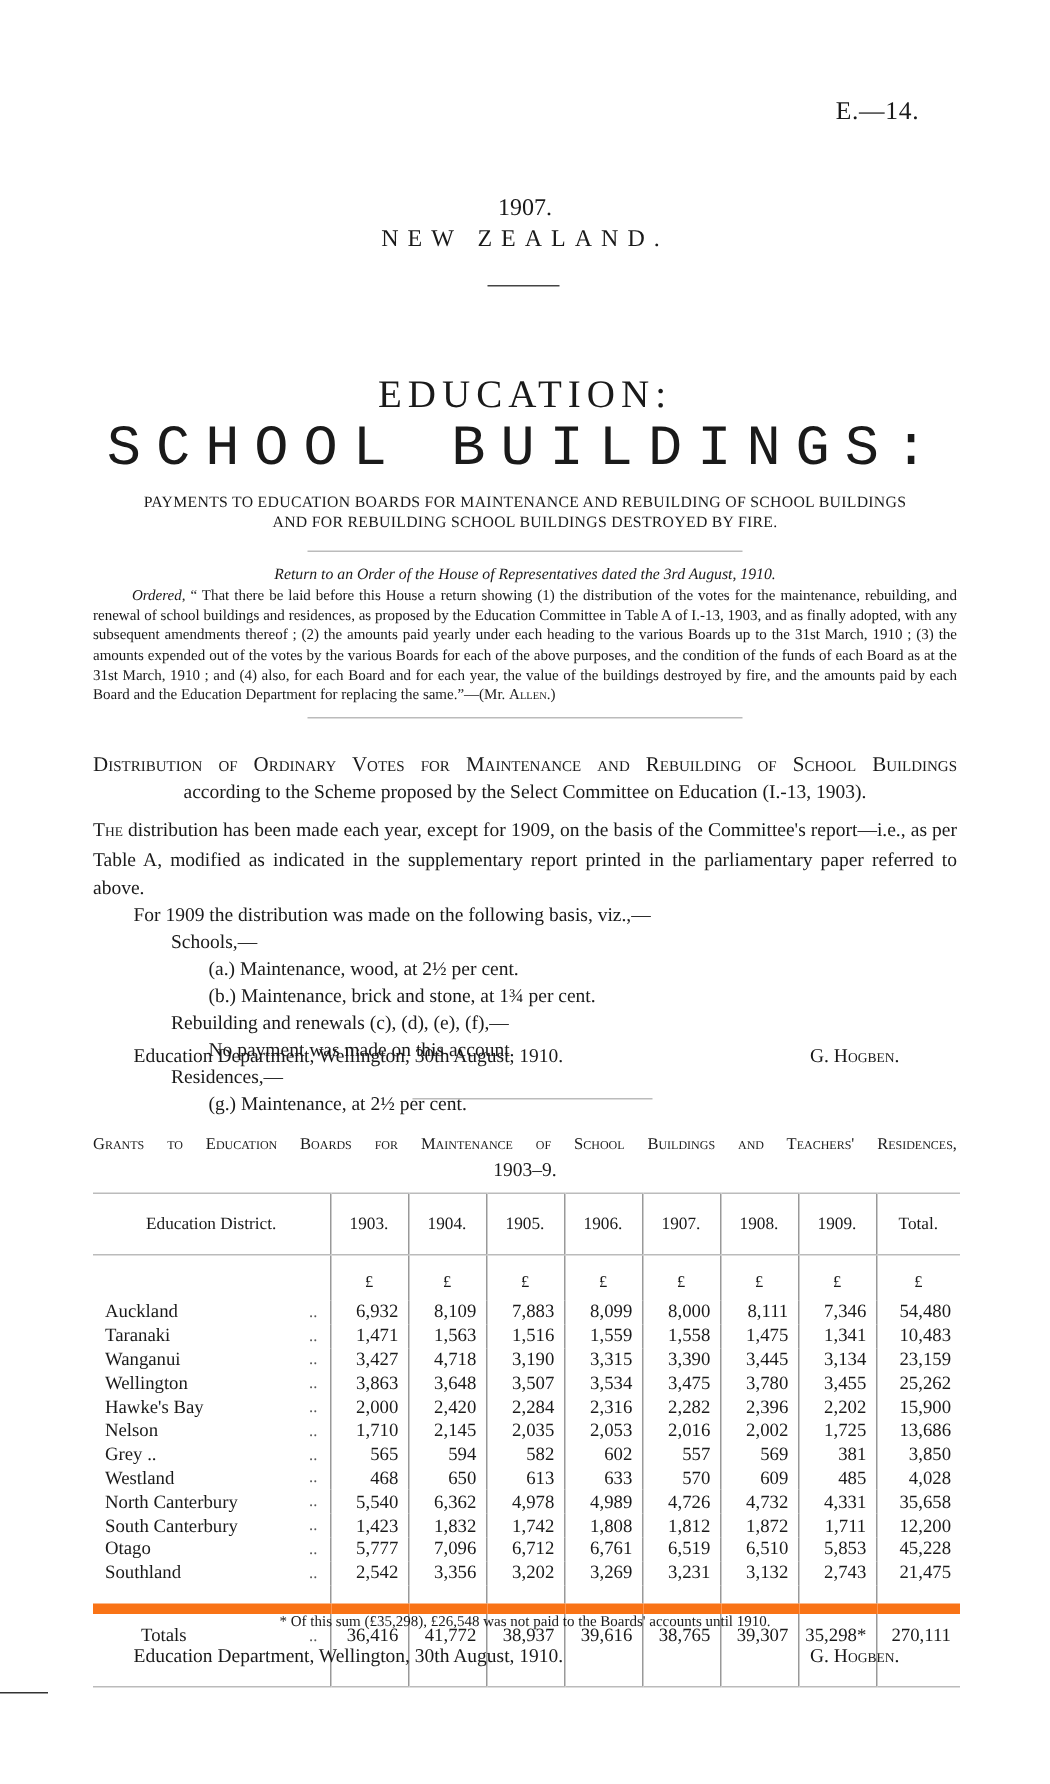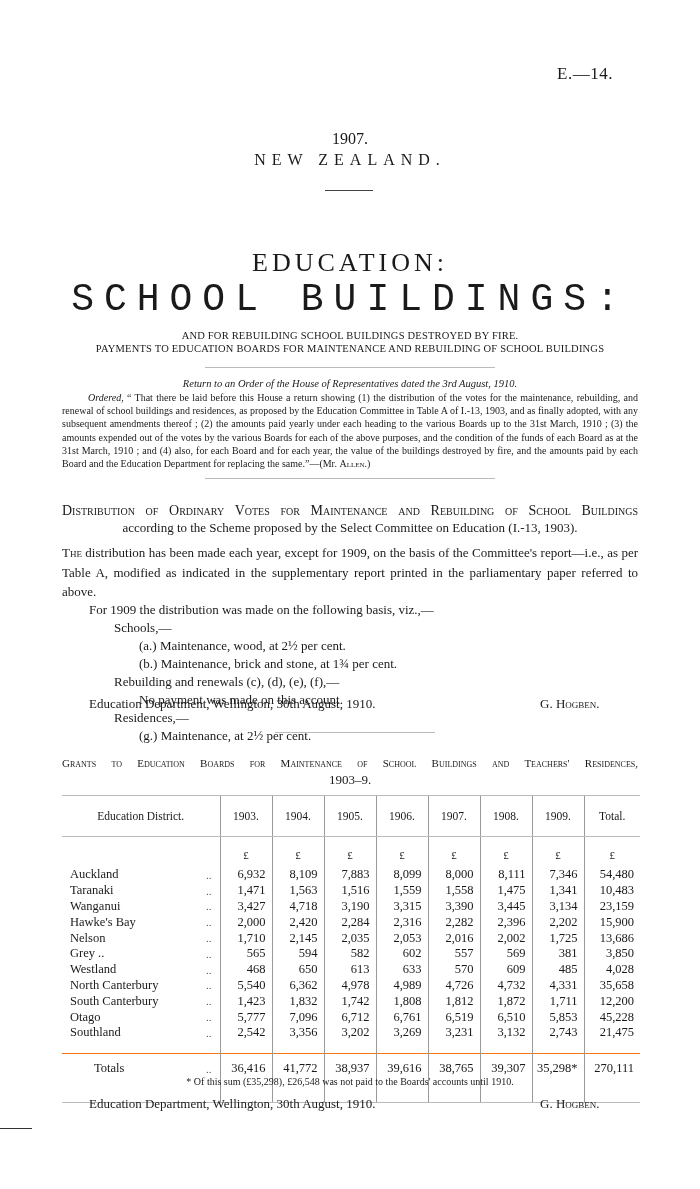--- a/index.html
+++ b/index.html
@@ -31,38 +31,38 @@
   .grants-head2 { top: 772px; left: 0; width: 700px; text-align: center; font-size: 13px; }
   table.grants { position: absolute; top: 795px; left: 62px; width: 578px; border-collapse: collapse; font-size: 12.5px; }
   table.grants td, table.grants th { padding: 0; font-weight: normal; }
   table.grants th { height: 40px; border-top: 1px solid #bbb; border-bottom: 1px solid #bbb; font-size: 11.5px; }
   table.grants .vline { border-left: 1px solid #999; }
   table.grants td.num { text-align: right; padding-right: 6px; height: 15.8px; }
   table.grants td.name { white-space: nowrap; padding-left: 8px; }
   table.grants td.dots { text-align: right; padding-right: 8px; color: #555; font-size: 11px; }
   table.grants tr.pound td { text-align: center; height: 24px; padding-top: 6px; font-size: 11px; }
   table.grants tr.spacer td { height: 12px; }
-  table.grants tr.totals td { height: 30px; border-top: 1px solid #f97316; }
+  table.grants tr.totals td { height: 30px; border-top: 7px solid #f97316; }
   table.grants tr.after td { height: 18px; border-bottom: 1px solid #bbb; }
   .footnote { top: 1076px; left: 0; width: 700px; text-align: center; font-size: 10px; }
   .edge-mark { left: 0; top: 1128px; width: 32px; height: 1px; background: #333; }
 </style>
 </head>
 <body>
 
 <div class="abs docnum">E.—14.</div>
 <div class="abs center year">1907.</div>
 <div class="abs center country">NEW ZEALAND.</div>
 <div class="abs rule-short"></div>
 
 <div class="abs center title1">EDUCATION:</div>
 <div class="abs center title2">SCHOOL BUILDINGS:</div>
 <div class="abs center subtitle">
+  <div>PAYMENTS TO EDUCATION BOARDS FOR MAINTENANCE AND REBUILDING OF SCHOOL BUILDINGS</div>
   <div>AND FOR REBUILDING SCHOOL BUILDINGS DESTROYED BY FIRE.</div>
-  <div>PAYMENTS TO EDUCATION BOARDS FOR MAINTENANCE AND REBUILDING OF SCHOOL BUILDINGS</div>
 </div>
 <div class="abs rule-faint" style="top:367px;left:205px;width:290px;"></div>
 
 <div class="abs center return-line">Return to an Order of the House of Representatives dated the 3rd August, 1910.</div>
 <div class="abs ordered"><i>Ordered,</i><span> “ That there be laid before this House a return showing (1) the distribution of the votes for the maintenance, rebuilding, and renewal of school buildings and residences, as proposed by the Education Committee in Table A of I.-13, 1903, and as finally adopted, with any subsequent amendments thereof ; (2) the amounts paid yearly under each heading to the various Boards up to the 31st March, 1910 ; (3) the amounts expended out of the votes by the various Boards for each of the above purposes, and the condition of the funds of each Board as at the 31st March, 1910 ; and (4) also, for each Board and for each year, the value of the buildings destroyed by fire, and the amounts paid by each Board and the Education Department for replacing the same.”—(Mr. </span><span class="sc">Allen.)</span></div>
 <div class="abs rule-faint" style="top:478px;left:205px;width:290px;"></div>
 
 <div class="abs dist-head sc">Distribution of Ordinary Votes for Maintenance and Rebuilding of School Buildings</div>
 <div class="abs dist-head2">according to the Scheme proposed by the Select Committee on Education (I.-13, 1903).</div>
 <div class="abs para"><span class="sc">The</span><span> distribution has been made each year, except for 1909, on the basis of the Committee's report—i.e., as per Table A, modified as indicated in the supplementary report printed in the parliamentary paper referred to above.</span></div>
@@ -151,20 +151,32 @@
         <td class="num vline">3,427</td>
         <td class="num vline">4,718</td>
         <td class="num vline">3,190</td>
         <td class="num vline">3,315</td>
         <td class="num vline">3,390</td>
         <td class="num vline">3,445</td>
         <td class="num vline">3,134</td>
         <td class="num vline">23,159</td>
       </tr>
       <tr>
+        <td class="name">Wellington</td>
+        <td class="dots">..</td>
+        <td class="num vline">3,863</td>
+        <td class="num vline">3,648</td>
+        <td class="num vline">3,507</td>
+        <td class="num vline">3,534</td>
+        <td class="num vline">3,475</td>
+        <td class="num vline">3,780</td>
+        <td class="num vline">3,455</td>
+        <td class="num vline">25,262</td>
+      </tr>
+      <tr>
         <td class="name">Hawke's Bay</td>
         <td class="dots">..</td>
         <td class="num vline">2,000</td>
         <td class="num vline">2,420</td>
         <td class="num vline">2,284</td>
         <td class="num vline">2,316</td>
         <td class="num vline">2,282</td>
         <td class="num vline">2,396</td>
         <td class="num vline">2,202</td>
         <td class="num vline">15,900</td>

